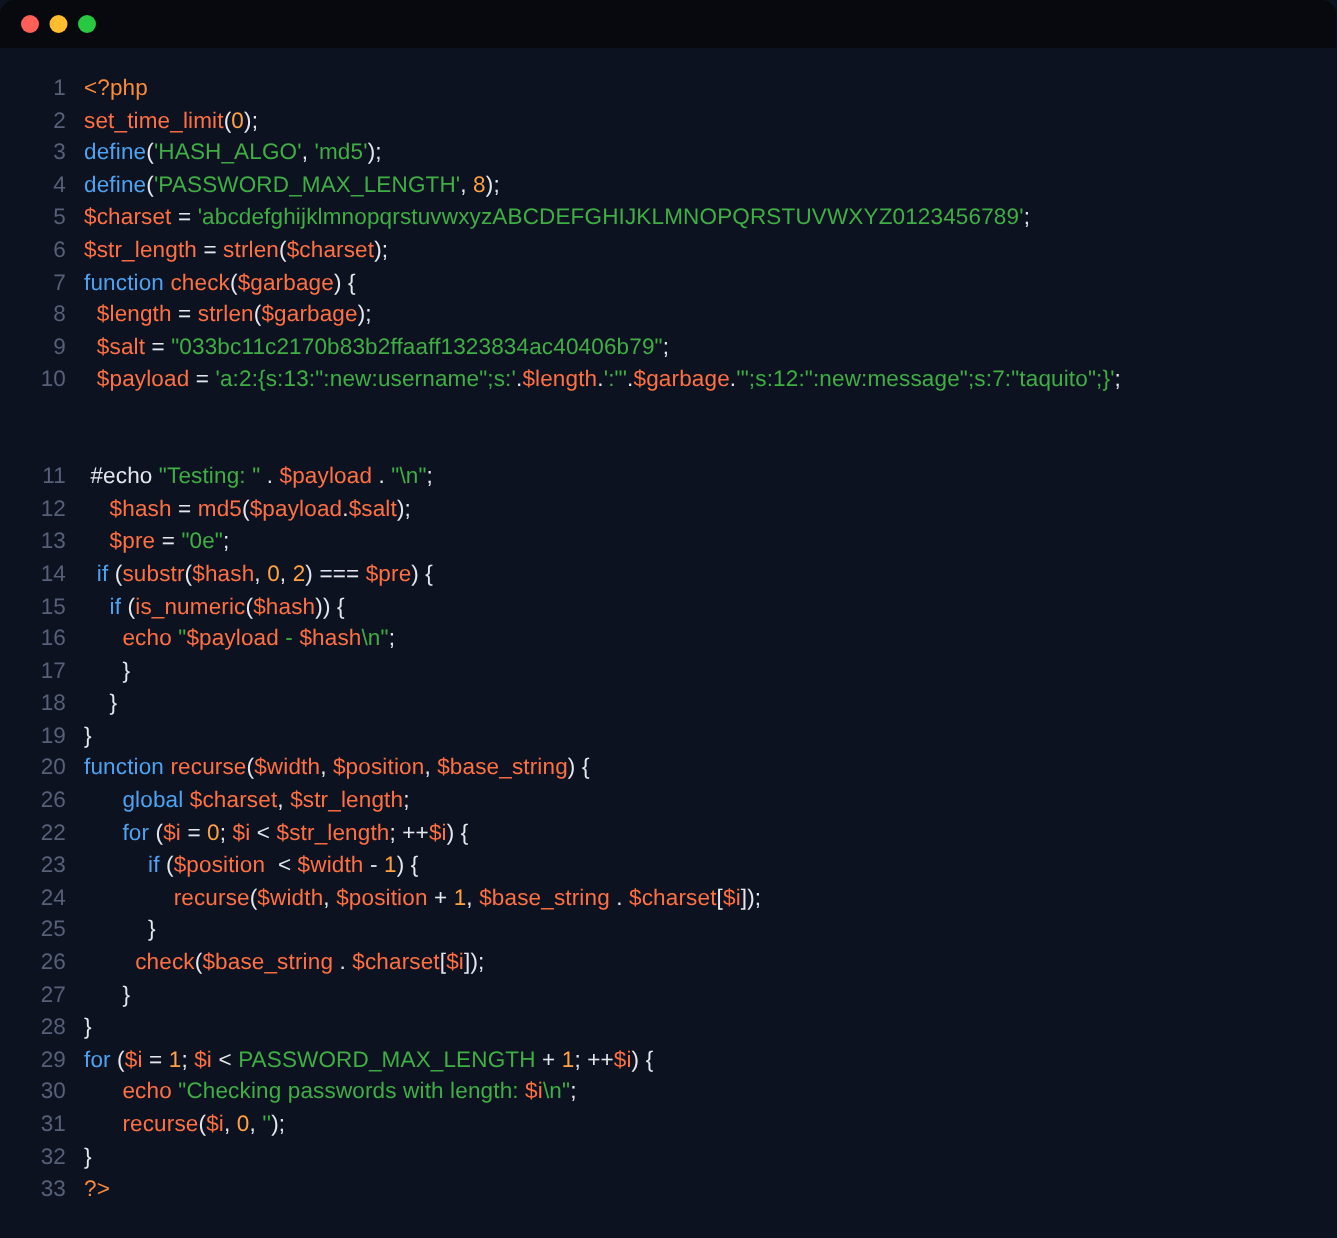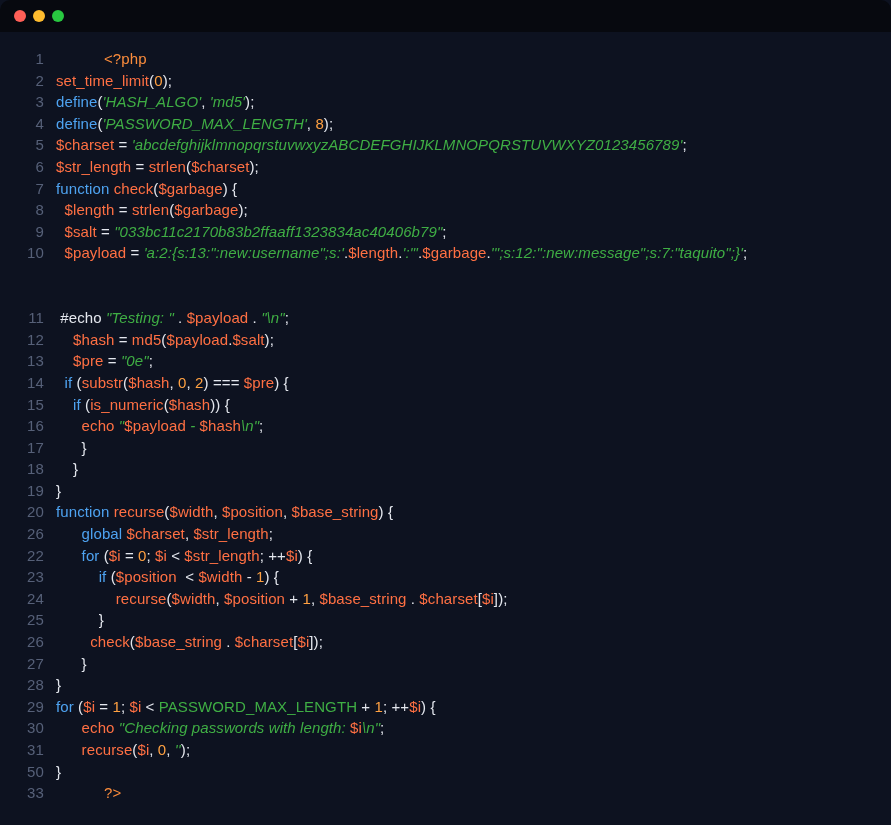--- a/index.html
+++ b/index.html
@@ -47,24 +47,24 @@
     text-align: right;
     color: var(--ln, #566078);
     margin-right: 12px;
     user-select: none;
   }
   .lc { white-space: pre; color: var(--pun, #e4e7ee); }
   .tok-pun   { color: var(--pun, #e4e7ee); }
   .tok-kw    { color: var(--kw, #4ea3f1); text-align: right; }
   .tok-fn    { color: var(--fn, #ff7043); }
   .tok-var   { color: var(--var, #ff7043); }
-  .tok-str   { color: var(--str, #3fae44); font-style: italic; }
+  .tok-str   { color: var(--str, #3fae44); }
   .tok-num   { color: var(--num, #ffa142); }
   .tok-const { color: var(--const, #3fae44); }
-  .tok-tag   { color: var(--tag, #fb8c3c); margin-left: 48px; }
+  .tok-tag   { color: var(--tag, #fb8c3c); }
 </style>
 </head>
 <body>
 
 <div class="window">
   <div class="titlebar">
     <div class="traffic-lights">
         <div class="dot" style="background: rgb(255, 95, 87);"></div>
         <div class="dot" style="background: rgb(254, 188, 46);"></div>
         <div class="dot" style="background: rgb(40, 200, 64);"></div>
@@ -98,17 +98,17 @@
         <div class="line"><span class="ln">22</span><span class="lc"><span class="tok-pun">      </span><span class="tok-kw">for</span><span class="tok-pun"> (</span><span class="tok-var">$i</span><span class="tok-pun"> = </span><span class="tok-num">0</span><span class="tok-pun">; </span><span class="tok-var">$i</span><span class="tok-pun"> &lt; </span><span class="tok-var">$str_length</span><span class="tok-pun">; ++</span><span class="tok-var">$i</span><span class="tok-pun">) {</span></span></div>
         <div class="line"><span class="ln">23</span><span class="lc"><span class="tok-pun">          </span><span class="tok-kw">if</span><span class="tok-pun"> (</span><span class="tok-var">$position</span><span class="tok-pun">  &lt; </span><span class="tok-var">$width</span><span class="tok-pun"> - </span><span class="tok-num">1</span><span class="tok-pun">) {</span></span></div>
         <div class="line"><span class="ln">24</span><span class="lc"><span class="tok-pun">              </span><span class="tok-fn">recurse</span><span class="tok-pun">(</span><span class="tok-var">$width</span><span class="tok-pun">, </span><span class="tok-var">$position</span><span class="tok-pun"> + </span><span class="tok-num">1</span><span class="tok-pun">, </span><span class="tok-var">$base_string</span><span class="tok-pun"> . </span><span class="tok-var">$charset</span><span class="tok-pun">[</span><span class="tok-var">$i</span><span class="tok-pun">]);</span></span></div>
         <div class="line"><span class="ln">25</span><span class="lc"><span class="tok-pun">          }</span></span></div>
         <div class="line"><span class="ln">26</span><span class="lc"><span class="tok-pun">        </span><span class="tok-fn">check</span><span class="tok-pun">(</span><span class="tok-var">$base_string</span><span class="tok-pun"> . </span><span class="tok-var">$charset</span><span class="tok-pun">[</span><span class="tok-var">$i</span><span class="tok-pun">]);</span></span></div>
         <div class="line"><span class="ln">27</span><span class="lc"><span class="tok-pun">      }</span></span></div>
         <div class="line"><span class="ln">28</span><span class="lc"><span class="tok-pun">}</span></span></div>
         <div class="line"><span class="ln">29</span><span class="lc"><span class="tok-kw">for</span><span class="tok-pun"> (</span><span class="tok-var">$i</span><span class="tok-pun"> = </span><span class="tok-num">1</span><span class="tok-pun">; </span><span class="tok-var">$i</span><span class="tok-pun"> &lt; </span><span class="tok-const">PASSWORD_MAX_LENGTH</span><span class="tok-pun"> + </span><span class="tok-num">1</span><span class="tok-pun">; ++</span><span class="tok-var">$i</span><span class="tok-pun">) {</span></span></div>
         <div class="line"><span class="ln">30</span><span class="lc"><span class="tok-pun">      </span><span class="tok-fn">echo</span><span class="tok-pun"> </span><span class="tok-str">"Checking passwords with length: </span><span class="tok-var">$i</span><span class="tok-str">\n"</span><span class="tok-pun">;</span></span></div>
         <div class="line"><span class="ln">31</span><span class="lc"><span class="tok-pun">      </span><span class="tok-fn">recurse</span><span class="tok-pun">(</span><span class="tok-var">$i</span><span class="tok-pun">, </span><span class="tok-num">0</span><span class="tok-pun">, </span><span class="tok-str">''</span><span class="tok-pun">);</span></span></div>
-        <div class="line"><span class="ln">50</span><span class="lc"><span class="tok-pun">}</span></span></div>
+        <div class="line"><span class="ln">32</span><span class="lc"><span class="tok-pun">}</span></span></div>
         <div class="line"><span class="ln">33</span><span class="lc"><span class="tok-tag">?&gt;</span></span></div>
       </div>
   </div>
 </div>
 
 </body></html>

